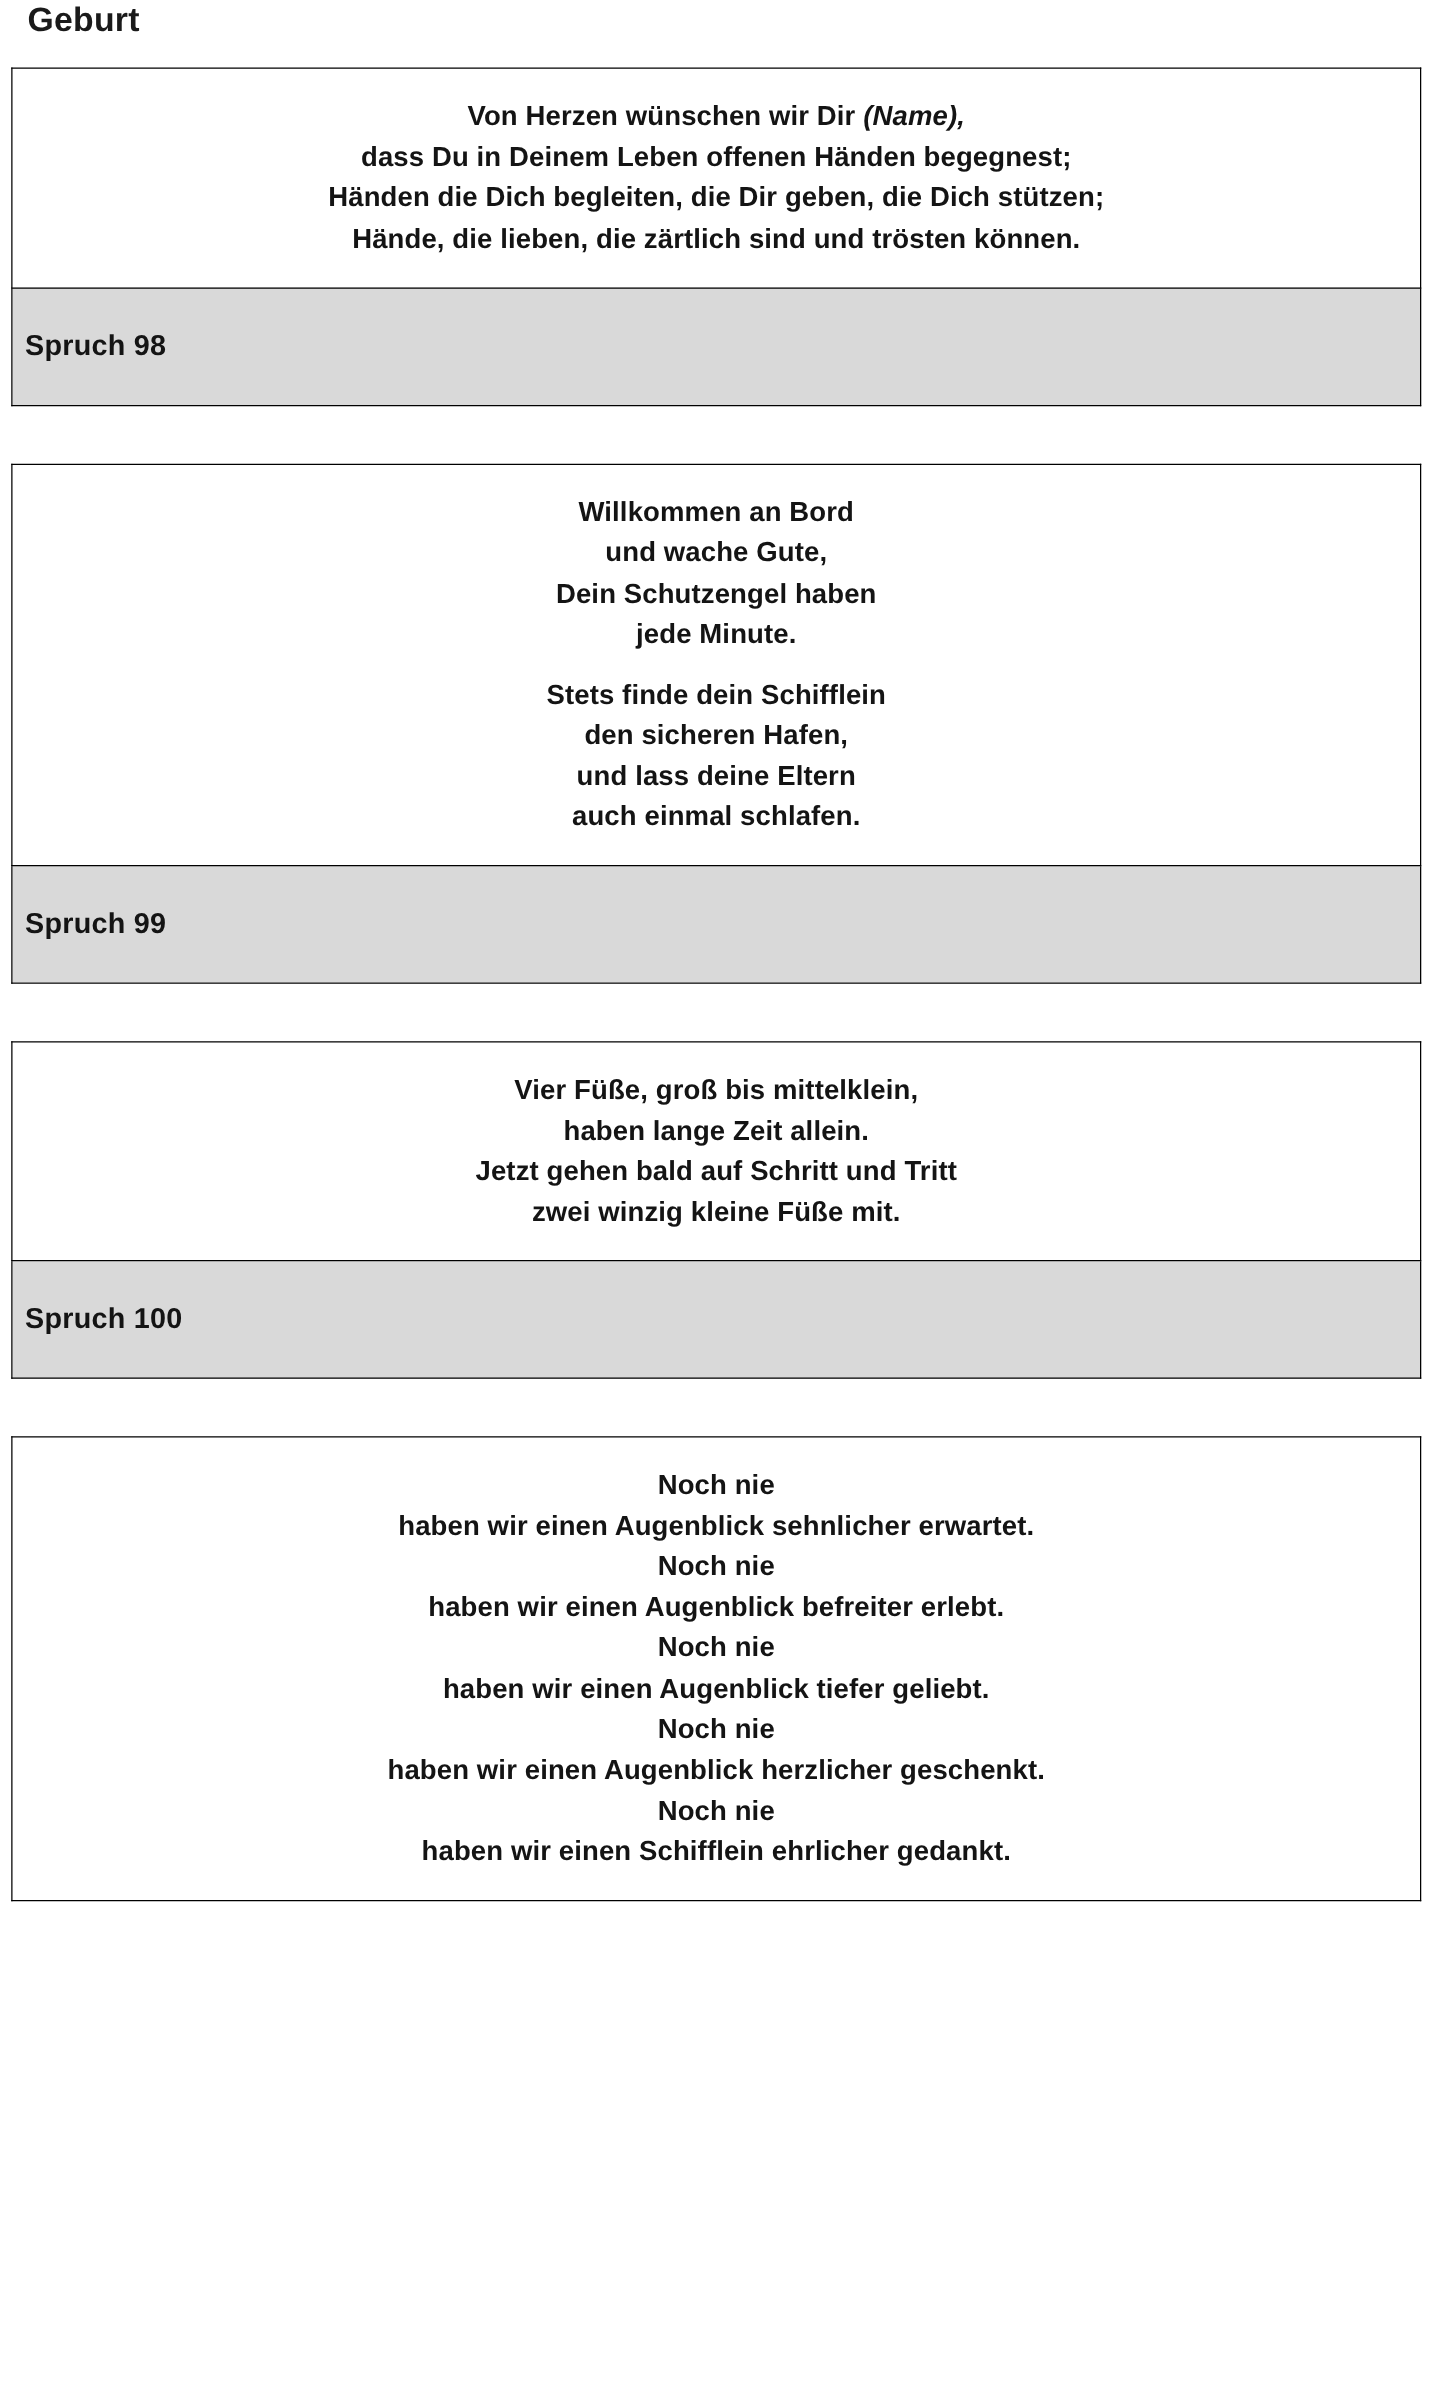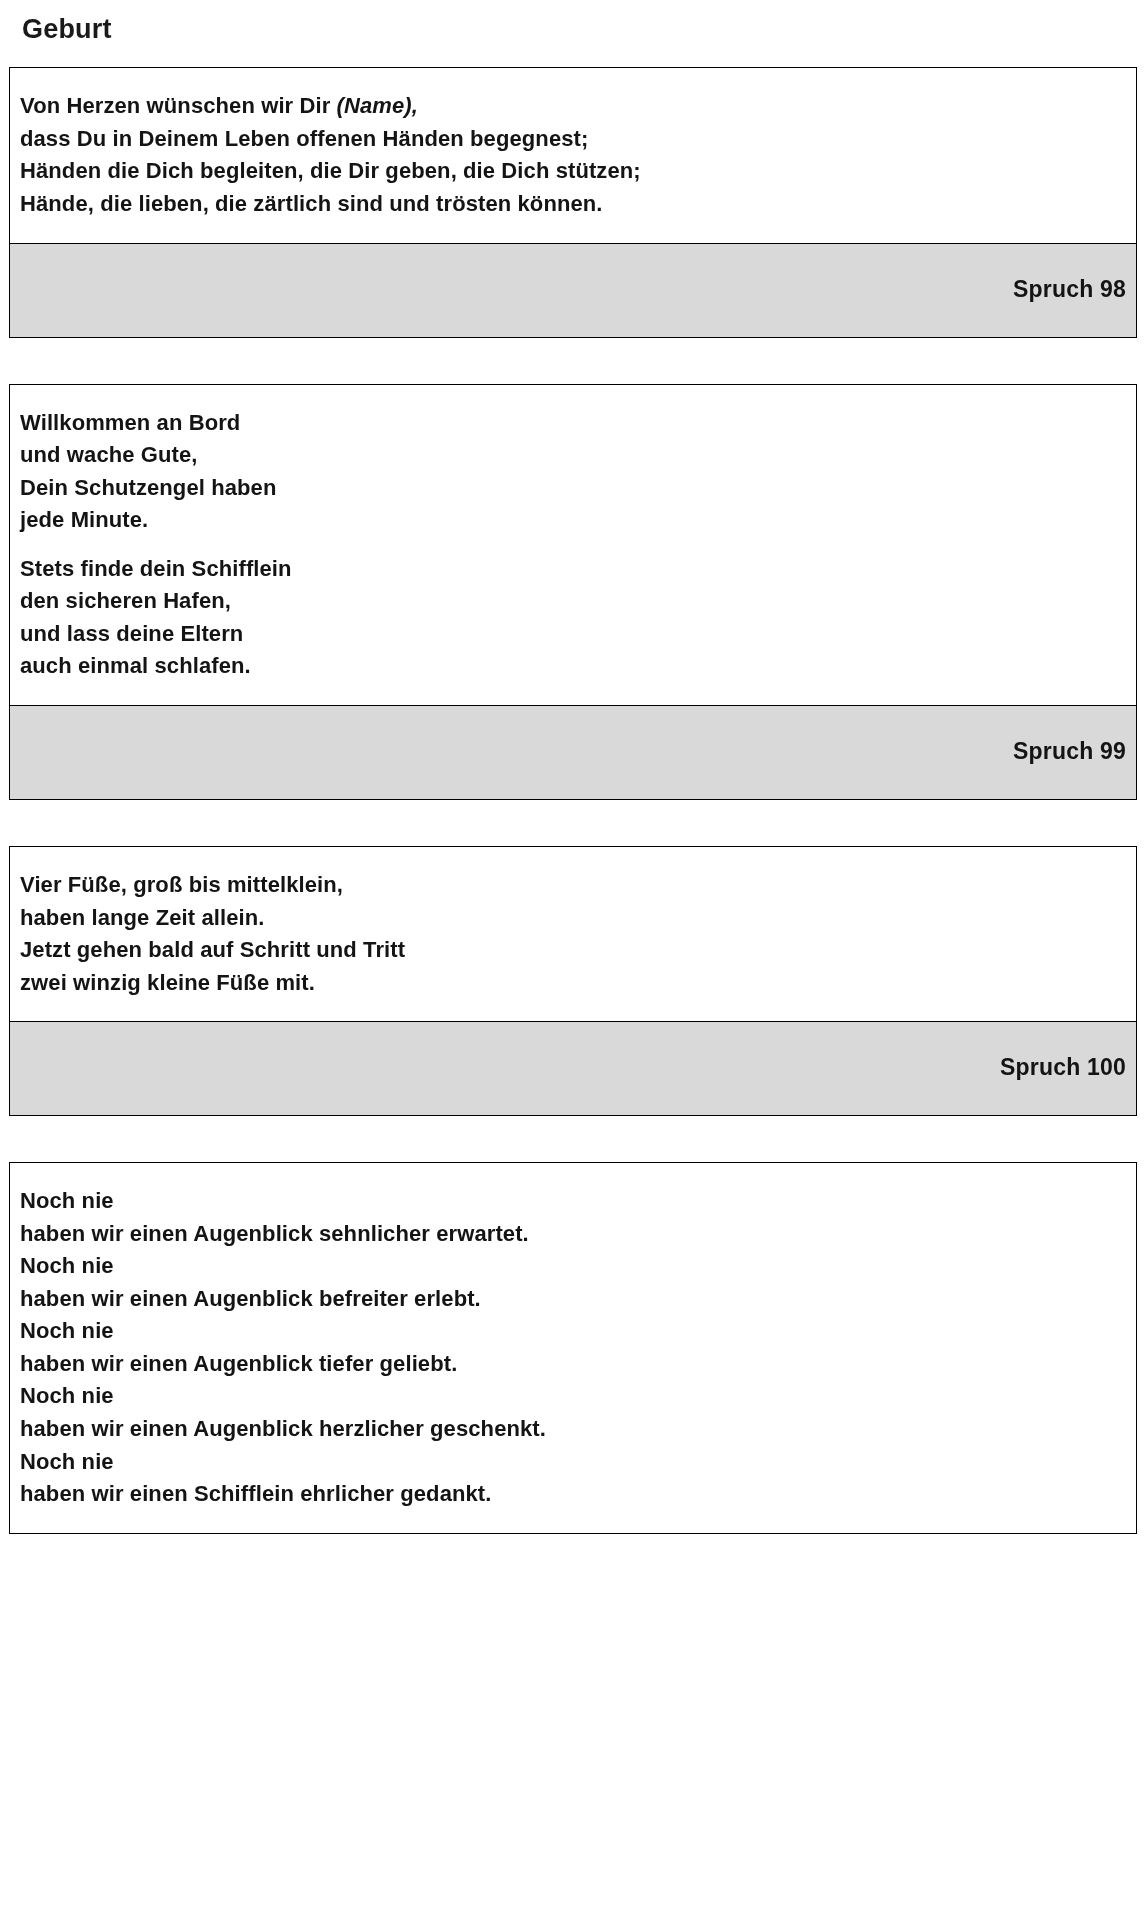--- a/index.html
+++ b/index.html
@@ -17,55 +17,55 @@
     width: 1146px;
     min-height: 1920px;
     position: relative;
     box-sizing: border-box;
     padding: 0;
   }
   .page-title {
     font-size: 27px;
     font-weight: bold;
     letter-spacing: 0.2px;
-    padding: 13px 0 0 22px;
+    padding: 0 0 0 22px;
     margin: 0;
     line-height: 1.2;
   }
   .table {
     margin: 22px 9px 0 9px;
     border-collapse: collapse;
     width: 1128px;
     table-layout: fixed;
   }
   .verse-cell {
     border: 1px solid #000000;
     background: #ffffff;
-    text-align: left;
+    text-align: center;
     vertical-align: middle;
     padding: 22px 10px 22px 10px;
   }
   .verse-text {
     font-size: 22px;
     line-height: 1.48;
     font-weight: 600;
     color: #141414;
     letter-spacing: 0.1px;
   }
   .verse-text .emph {
     font-style: italic;
   }
   .verse-text .blank-line {
     display: block;
     height: 16px;
   }
   .label-cell {
     border: 1px solid #000000;
     background: #d9d9d9;
-    text-align: right;
+    text-align: left;
     vertical-align: middle;
     padding: 32px 10px 34px 10px;
   }
   .label-text {
     font-size: 23px;
     font-weight: 600;
     color: #141414;
     letter-spacing: 0.2px;
   }
   .spacer-row td {

